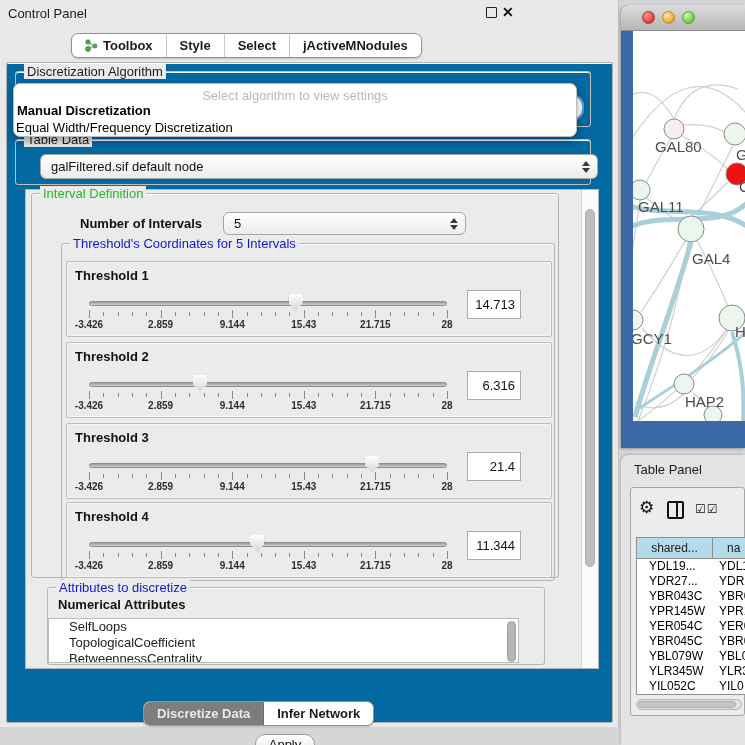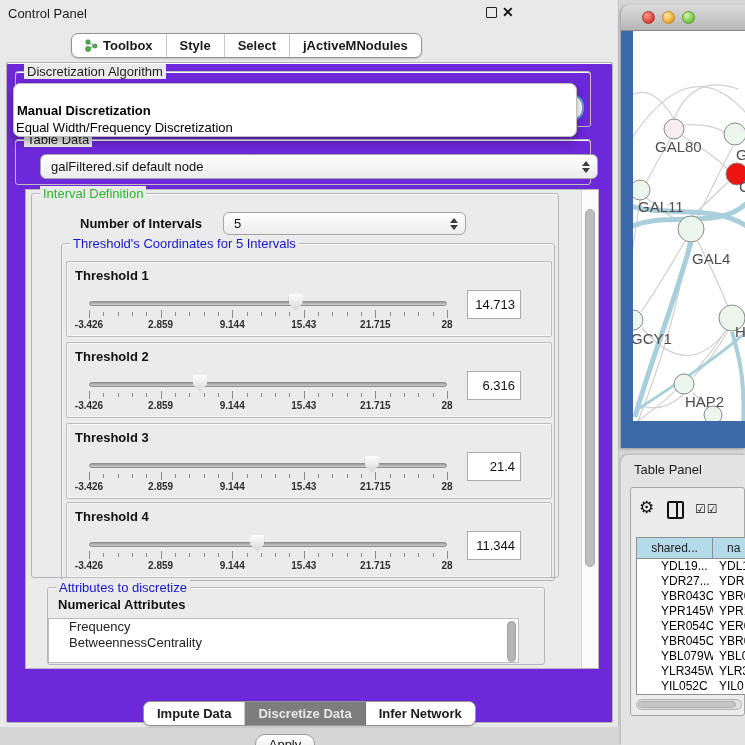--- a/index.html
+++ b/index.html
@@ -13,21 +13,21 @@
   .cp-close { position:absolute; left:502px; top:4px; font-size:14px; font-weight:bold; color:#111; }
 
   
   .seg { position:absolute; display:flex; background:#fff; border:1px solid #949494; border-radius:7px; overflow:hidden; box-shadow:0 1px 2px rgba(0,0,0,.18); height:25px; }
   .seg-item { display:flex; align-items:center; gap:5px; padding:0 13px; font-size:13px; font-weight:bold; color:#1a1a1a; border-right:1px solid #c9c9c9; white-space:nowrap; }
   .seg-item:last-child { border-right:none; }
   .seg-item.selected { background:#7d7d7d; color:#e9e9e9; border-color:#6e6e6e; }
   .net-icon { width:13px; height:13px; display:inline-block; }
 
   
-  .frame { position:absolute; left:6px; top:62px; width:607px; height:661px; background:#6d28d9; border:1px solid #b3b3b3; border-radius:2px; box-shadow:inset 0 1px 0 #fafafa; }
+  .frame { position:absolute; left:6px; top:62px; width:607px; height:661px; background:#0369a1; border:1px solid #b3b3b3; border-radius:2px; box-shadow:inset 0 1px 0 #fafafa; }
   .group { position:absolute; border:1px solid #bfbfbf; border-radius:3px; box-shadow:inset 0 1px 0 #fff; }
   .group-label { position:absolute; top:-8px; left:8px; background:#ebebeb; padding:0 3px; font-size:13px; color:#1c1c1c; white-space:nowrap; }
   .group-label.green { color:#2cb52c; }
   .group-label.blue { color:#1515cc; }
 
   
   .combo { position:absolute; background:linear-gradient(#ffffff,#ececec); border:1px solid #a5a5a5; border-radius:6px; font-size:13px; color:#111; display:flex; align-items:center; padding-left:10px; }
   .stepper { position:absolute; right:7px; top:50%; transform:translateY(-50%); display:flex; flex-direction:column; gap:2px; }
   .stepper i { width:0; height:0; border-left:4px solid transparent; border-right:4px solid transparent; }
   .stepper .up { border-bottom:5px solid #3c3c3c; }
@@ -83,21 +83,21 @@
   .colicon { position:absolute; left:36px; top:13px; width:17px; height:18px; border:2px solid #111; border-radius:2px; }
   .colicon::after { content:""; position:absolute; left:50%; top:0; width:2px; height:100%; background:#111; }
   .checks { position:absolute; left:64px; top:14px; font-size:12px; color:#111; letter-spacing:1px; }
   .ttable { position:absolute; left:5px; top:49px; width:118px; height:158px; background:#fff; border:1px solid #909090; border-right:none; overflow:hidden; }
   .thead { display:flex; height:21px; border-bottom:1px solid #8d8d8d; }
   .thcell { background:#b4dbe9; font-size:12px; color:#222; text-align:center; line-height:20px; border-right:1px solid #8d8d8d; overflow:hidden; white-space:nowrap; }
   .thcell.c0 { width:76px; }
   .thcell.c1 { flex:1; text-align:left; padding-left:14px; }
   .trow { display:flex; height:15px; }
   .tcell { font-size:12px; color:#000; line-height:15px; white-space:nowrap; overflow:hidden; }
-  .tcell.c0 { width:76px; padding-left:24px; }
+  .tcell.c0 { width:76px; padding-left:12px; }
   .tcell.c1 { flex:1; padding-left:6px; }
   .hscroll { position:absolute; left:5px; top:211px; width:106px; height:11px; background:#e0e0e0; border:1px solid #b2b2b2; border-radius:6px; }
   .hscroll .thumb { position:absolute; left:1px; top:1px; width:98px; height:7px; border-radius:4px; background:#c5c5c5; border:1px solid #adadad; }
 
   svg text { font-family:"Liberation Sans",sans-serif; }
 </style>
 </head>
 <body>
 
 <div id="app">
@@ -348,46 +348,45 @@
               <input class="tvalue" value="11.344" style="">
             </div>
           </div>
         </div>
 
         <div class="group" style="left:21px; top:397px; width:498px; height:78px; border-color:#b5b5b5;">
           <div class="group-label blue">Attributes to discretize</div>
           <div class="attr-title">Numerical Attributes</div>
           <div class="attr-list">
             <div class="attr-scroll"></div>
-          <div class="attr-item">Frequency</div>
+          <div class="attr-item">SelfLoops</div>
+              <div class="attr-item">TopologicalCoefficient</div>
               <div class="attr-item">BetweennessCentrality</div>
             </div>
         </div>
 
         <div class="vscroll">
             <div class="thumb"></div>
           </div>
       </div>
 
       <div class="apply-btn">Apply</div>
     </div>
 
     <div class="seg" style="left:143px; top:701px; z-index:10;">
-      <div class="seg-item">
-          <span>Impute Data</span>
-        </div>
       <div class="seg-item selected">
           <span>Discretize Data</span>
         </div>
       <div class="seg-item">
           <span>Infer Network</span>
         </div>
     </div>
 
     <div class="popup">
+      <div class="popup-hint">Select algorithm to view settings</div>
       <div class="popup-opt1">Manual Discretization</div>
       <div class="popup-opt2">Equal Width/Frequency Discretization</div>
     </div>
   </div>
 
   <div class="netwin">
     <div class="netwin-titlebar">
       <div class="light red"></div>
       <div class="light yellow"></div>
       <div class="light green"></div>

